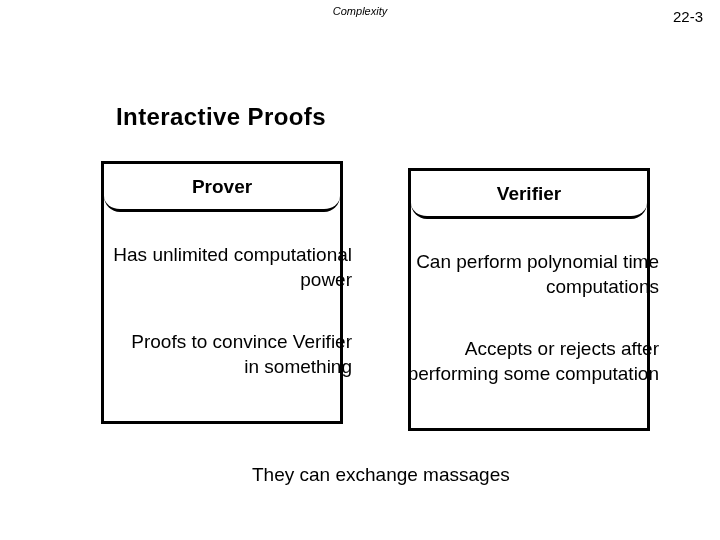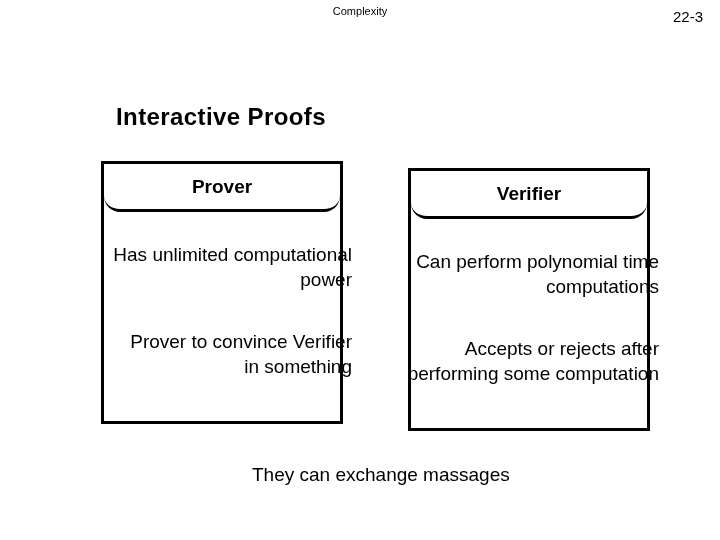--- a/index.html
+++ b/index.html
@@ -17,20 +17,21 @@
   }
   .slide-header {
     position: absolute;
     top: 5px;
     left: 0;
     width: 720px;
     text-align: center;
     font-size: 11px;
     line-height: 13px;
     color: #000000;
+    font-style: italic;
   }
   .page-number {
     position: absolute;
     top: 10px;
     right: 17px;
     font-size: 15px;
     line-height: 13px;
     color: #000000;
   }
   .slide-title {
@@ -101,21 +102,21 @@
   <div class="slide-title">Interactive Proofs</div>
 
   <div class="proof-box left">
     <div class="box-header">Prover</div>
     <div class="box-body">
       <div class="box-row first">
         <div class="box-line">Has unlimited computational</div>
         <div class="box-line">power</div>
       </div>
       <div class="box-row second">
-        <div class="box-line">Prover to convince Verifier</div>
+        <div class="box-line">Proofs to convince Verifier</div>
         <div class="box-line">in something</div>
       </div>
     </div>
   </div>
 
   <div class="proof-box right">
     <div class="box-header">Verifier</div>
     <div class="box-body">
       <div class="box-row first">
         <div class="box-line">Can perform polynomial time</div>

